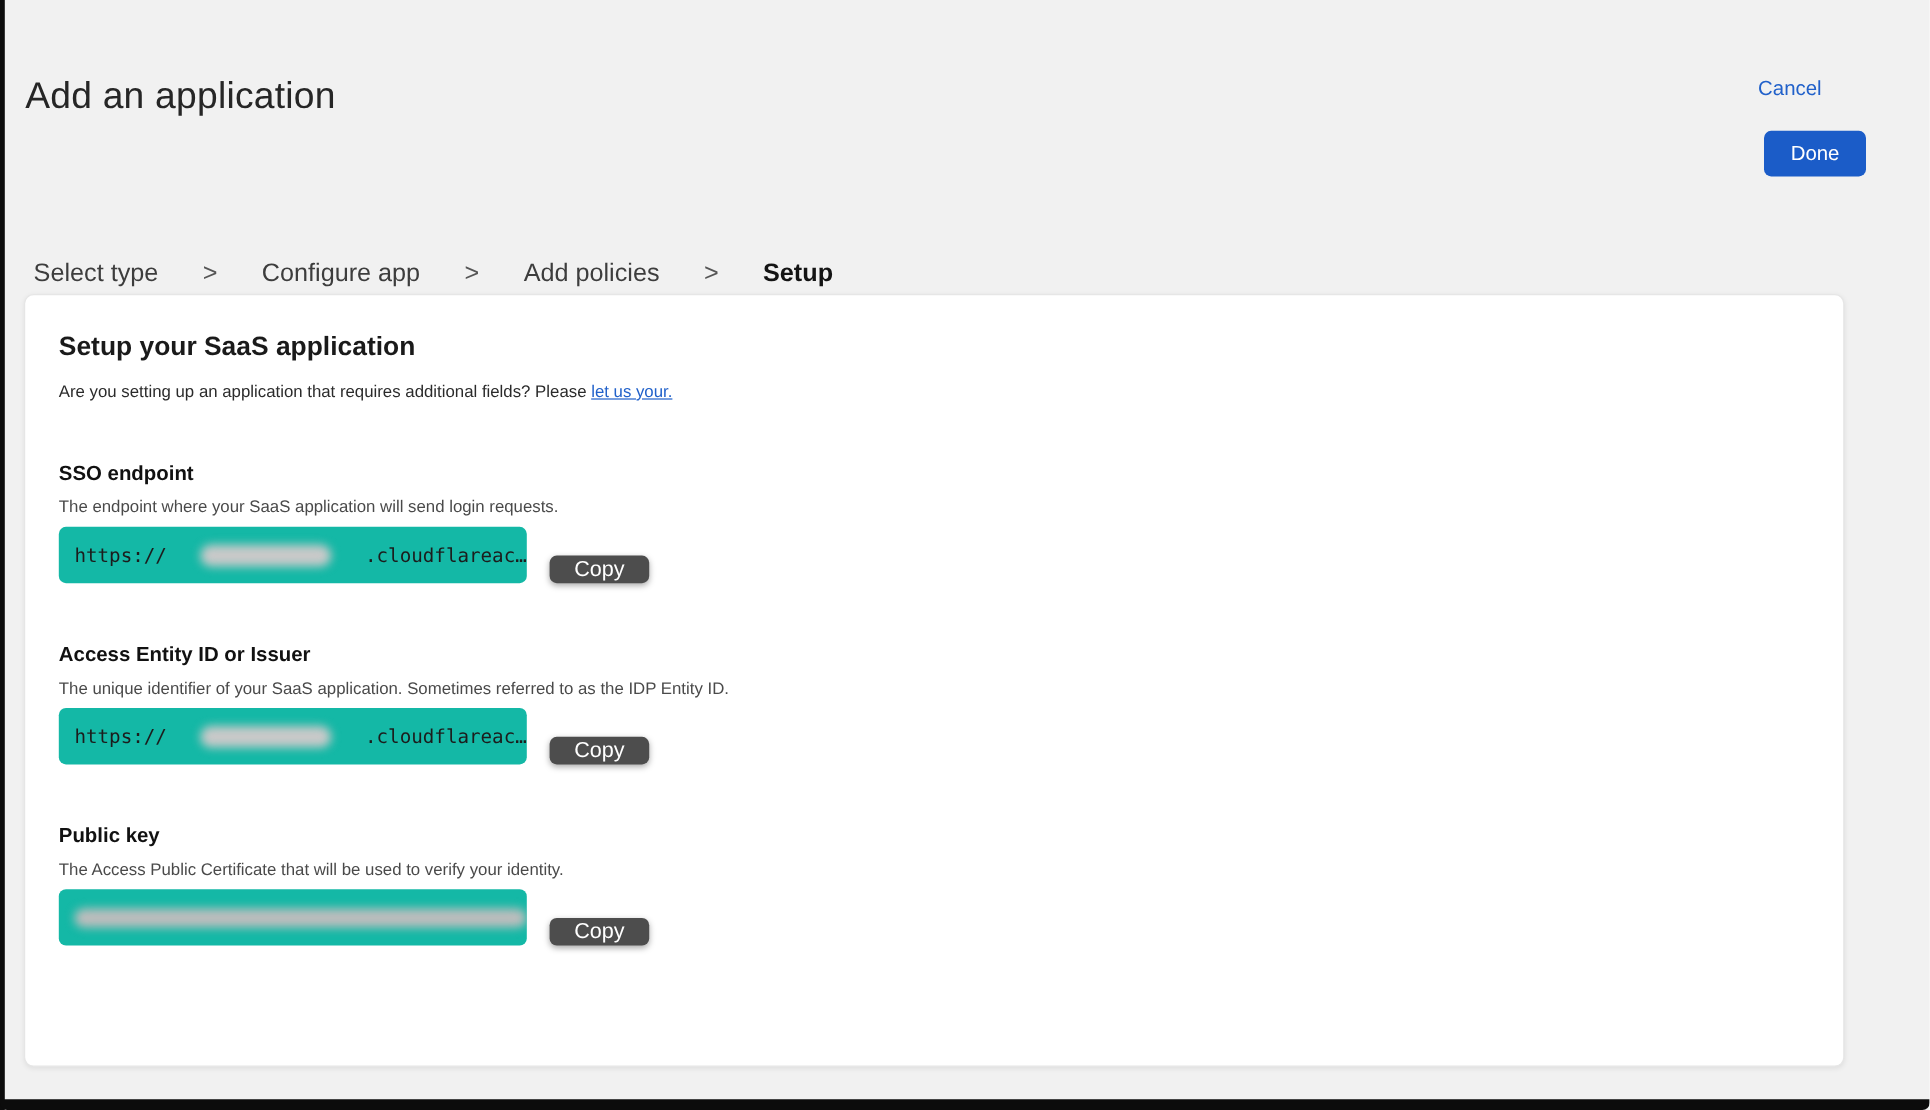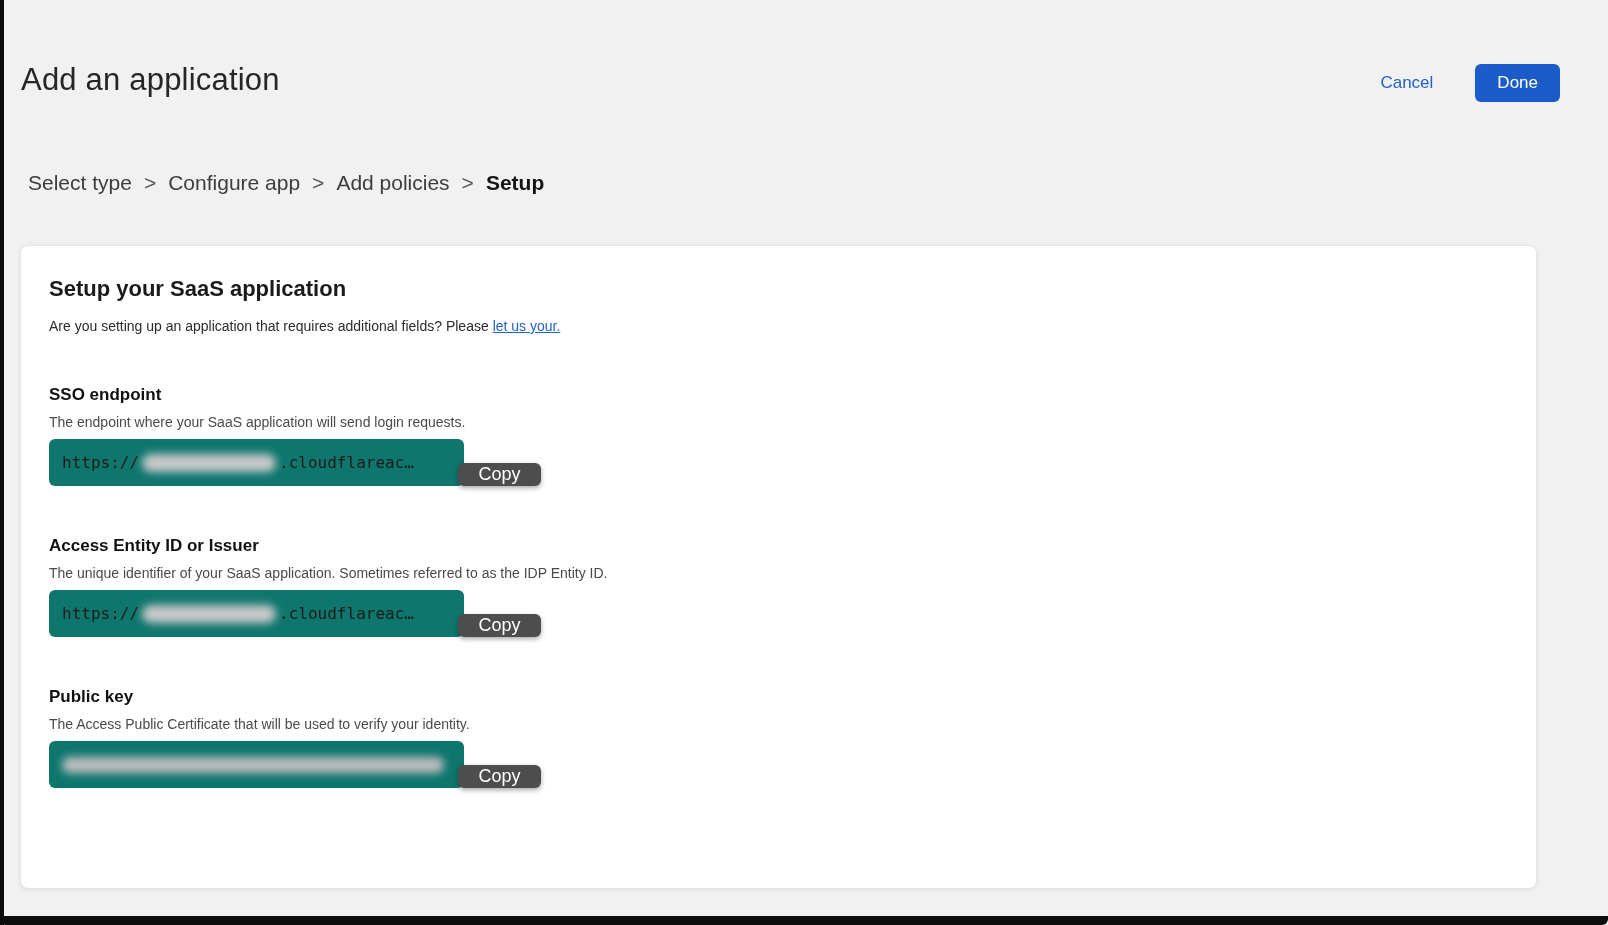--- a/index.html
+++ b/index.html
@@ -1,15 +1,15 @@
 <!DOCTYPE html>
 <html><head>
 <meta charset="utf-8">
 <style>
-  * { margin: 0; padding: 0; box-sizing: border-box; }
+  * { margin: 0; padding: 0; box-sizing: border-box; gap: 25px; }
   html, body { width: 1608px; height: 925px; }
   body {
     position: relative;
     background: #f1f1f1;
     font-family: "Liberation Sans", sans-serif;
     color: #1d1d1d;
     overflow: hidden;
   }
 
   
@@ -23,21 +23,21 @@
   }
 
   
   .header {
     display: flex; align-items: flex-start; justify-content: space-between;
     padding: 62px 48px 0 21px;
   }
   .page-title {
     font-size: 31px; font-weight: 400; color: #262626; letter-spacing: 0.2px;
   }
-  .header-actions { display: flex; align-items: center; margin-top: 2px; }
+  .header-actions { display: flex; align-items: center; margin-top: 2px; flex-direction: column; }
   .cancel-link {
     color: #2161ca; font-size: 17px; text-decoration: none; cursor: pointer;
     margin-right: 42px;
   }
   .done-btn {
     background: #1b5cc8; color: #ffffff; font-size: 17px;
     border: none; border-radius: 6px; padding: 9px 22px; cursor: pointer;
     font-family: "Liberation Sans", sans-serif;
   }
 
@@ -63,21 +63,21 @@
   .note-link    { color: #2161ca; text-decoration: underline; cursor: pointer; }
 
   .field-section { margin-top: 50px; }
   .field-section.first { margin-top: 51px; }
   .field-label { font-size: 17px; font-weight: 700; color: #111111; }
   .field-desc  { font-size: 14px; color: #4a4a4a; margin-top: 9px; }
 
   .field-row { display: flex; align-items: stretch; margin-top: 9px; width: 492px; height: 47px; }
   .field-value {
     flex: 1; display: flex; align-items: center;
-    background: #0f766e; border-radius: 6px; padding-left: 13px;
+    background: #14b8a6; border-radius: 6px; padding-left: 13px;
     font-family: "DejaVu Sans Mono", monospace; font-size: 16px; color: #1c1c1c;
     white-space: nowrap; overflow: hidden;
   }
   .copy-btn {
     width: 83px; flex: 0 0 83px; margin-left: -6px;
     background: #4d4d4d; color: #ffffff; font-size: 18px;
     border: none; border-radius: 6px; cursor: pointer;
     font-family: "Liberation Sans", sans-serif;
     box-shadow: 0 2px 5px rgba(0,0,0,0.35);
     margin-top: 24px;

